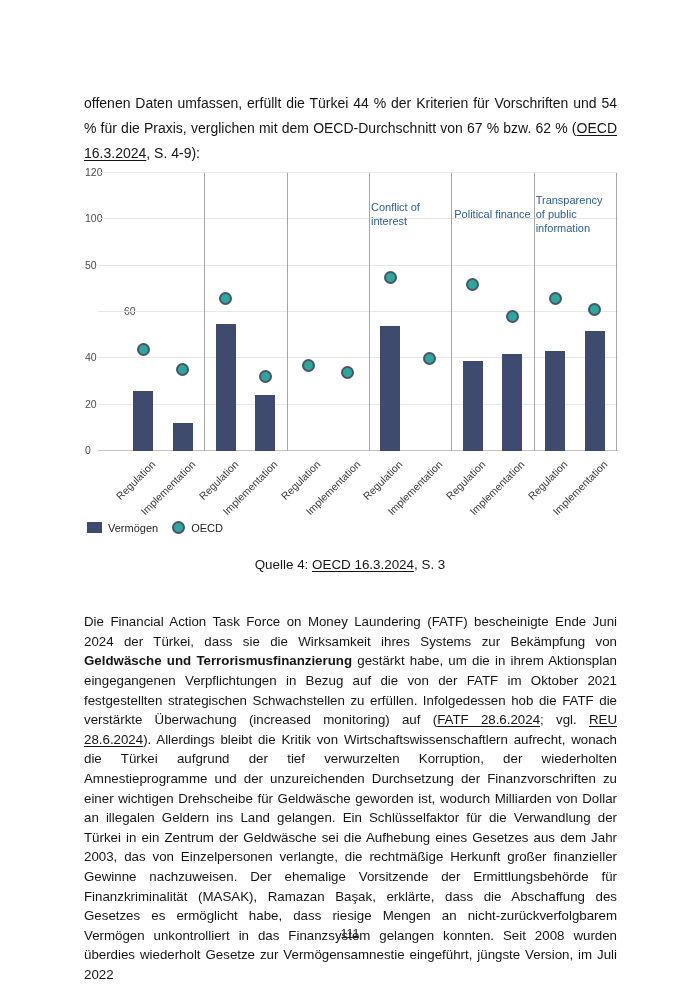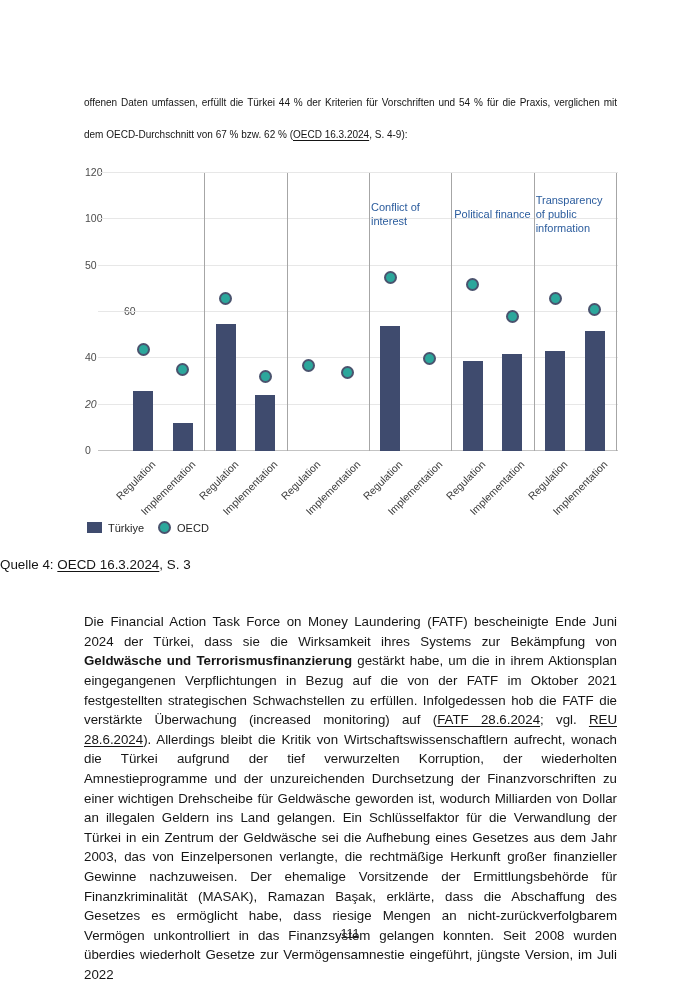--- a/index.html
+++ b/index.html
@@ -3,23 +3,23 @@
 <meta charset="utf-8">
 <style>
   html,body{margin:0;padding:0;}
   body{
     width:700px;height:990px;position:relative;overflow:hidden;
     background:#ffffff;color:#151515;
     font-family:"Liberation Sans",sans-serif;
   }
   .abs{position:absolute;}
   
-  .intro{top:77px;left:84px;width:533px;font-size:10px;line-height:32px;text-align:justify;}
+  .intro{top:77px;left:84px;width:533px;font-size:14px;line-height:25px;text-align:justify;}
   .bodytext{top:599px;left:84px;width:533px;font-size:13.3px;line-height:19.6px;text-align:justify;}
-  .caption{top:557px;left:0;width:700px;font-size:13.4px;}
+  .caption{top:557px;left:0;width:700px;text-align:center;font-size:13.4px;}
   .pageno{top:927px;left:0;width:700px;text-align:center;font-size:12.5px;color:#1c1c1c;}
   .u{text-decoration:underline;text-underline-offset:2px;}
   strong{font-weight:bold;}
   
   .chart{top:173px;left:84px;width:534px;height:372px;}
   .ycol{position:absolute;left:0;top:0;width:14px;height:278px;}
   .ytick{position:absolute;left:1px;font-size:10.5px;color:#4c4c4c;line-height:13px;}
   .plot{position:absolute;left:14px;top:0;width:518px;height:278px;}
   .grid{position:absolute;left:0;right:-2px;height:1px;background:#e7e7e7;}
   .grid.zero{background:#c3c3c3;}
@@ -36,21 +36,21 @@
   .legend .lab{margin-right:14px;}
 </style>
 </head>
 <body>
 
 <p class="abs intro"><span>offenen Daten umfassen, erfüllt die Türkei 44 % der Kriterien für Vorschriften und 54 % für die Praxis, verglichen mit dem OECD-Durchschnitt von 67 % bzw. 62 % (</span><span class="u">OECD 16.3.2024</span><span>, S. 4-9):</span></p>
 
 <div class="abs chart">
   <div class="ycol">
       <div class="ytick" style="bottom: -6px;">0</div>
-      <div class="ytick" style="bottom: 40.3333px; font-style: italic;">20</div>
+      <div class="ytick" style="bottom: 40.3333px;">20</div>
       <div class="ytick" style="bottom: 86.6667px; text-align: right;">40</div>
       <div class="ytick" style="bottom: 133px; margin-left: 39px;">60</div>
       <div class="ytick" style="bottom: 179.333px;">50</div>
       <div class="ytick" style="bottom: 225.667px;">100</div>
       <div class="ytick" style="bottom: 272px;">120</div>
     </div>
   <div class="plot">
       <div class="grid zero" style="bottom: 0px;"></div>
       <div class="grid" style="bottom: 46.3333px;"></div>
       <div class="grid" style="bottom: 92.6667px;"></div>
@@ -108,21 +108,21 @@
         <div class="bar" style="left: 11.4067px; height: 99.6167px;"></div>
         <div class="dot" style="left: 14.9067px; bottom: 146.4px;"></div>
         <div class="xlabel" style="left: 27.4067px;">Regulation</div>
         <div class="bar" style="left: 50.9267px; height: 120.467px;"></div>
         <div class="dot" style="left: 54.4267px; bottom: 134.817px;"></div>
         <div class="xlabel" style="left: 66.9267px;">Implementation</div>
       </div>
     </div>
   <div class="legend">
     <span class="sw"></span>
-    <span class="lab">Türkiye</span>
+    <span class="lab">Vermögen</span>
     <span class="cir"></span>
     <span class="lab">OECD</span>
   </div>
 </div>
 
 <div class="abs caption"><span>Quelle 4: </span><span class="u">OECD 16.3.2024</span><span>, S. 3</span></div>
 
 <p class="abs bodytext"><span>Die Financial Action Task Force on Money Laundering (FATF) bescheinigte Ende Juni 2024 der Türkei, dass sie die Wirksamkeit ihres Systems zur Bekämpfung von </span><strong>Geldwäsche und Terrorismusfinanzierung</strong><span> gestärkt habe, um die in ihrem Aktionsplan eingegangenen Verpflichtungen in Bezug auf die von der FATF im Oktober 2021 festgestellten strategischen Schwachstellen zu erfüllen. Infolgedessen hob die FATF die verstärkte Überwachung (increased monitoring) auf (</span><span class="u">FATF 28.6.2024</span><span>; vgl. </span><span class="u">REU 28.6.2024</span><span>). Allerdings bleibt die Kritik von Wirtschaftswissenschaftlern aufrecht, wonach die Türkei aufgrund der tief verwurzelten Korruption, der wiederholten Amnestieprogramme und der unzureichenden Durchsetzung der Finanzvorschriften zu einer wichtigen Drehscheibe für Geldwäsche geworden ist, wodurch Milliarden von Dollar an illegalen Geldern ins Land gelangen. Ein Schlüsselfaktor für die Verwandlung der Türkei in ein Zentrum der Geldwäsche sei die Aufhebung eines Gesetzes aus dem Jahr 2003, das von Einzelpersonen verlangte, die rechtmäßige Herkunft großer finanzieller Gewinne nachzuweisen. Der ehemalige Vorsitzende der Ermittlungsbehörde für Finanzkriminalität (MASAK), Ramazan Başak, erklärte, dass die Abschaffung des Gesetzes es ermöglicht habe, dass riesige Mengen an nicht-zurückverfolgbarem Vermögen unkontrolliert in das Finanzsystem gelangen konnten. Seit 2008 wurden überdies wiederholt Gesetze zur Vermögensamnestie eingeführt, jüngste Version, im Juli 2022</span></p>
 
 <div class="abs pageno">111</div>

